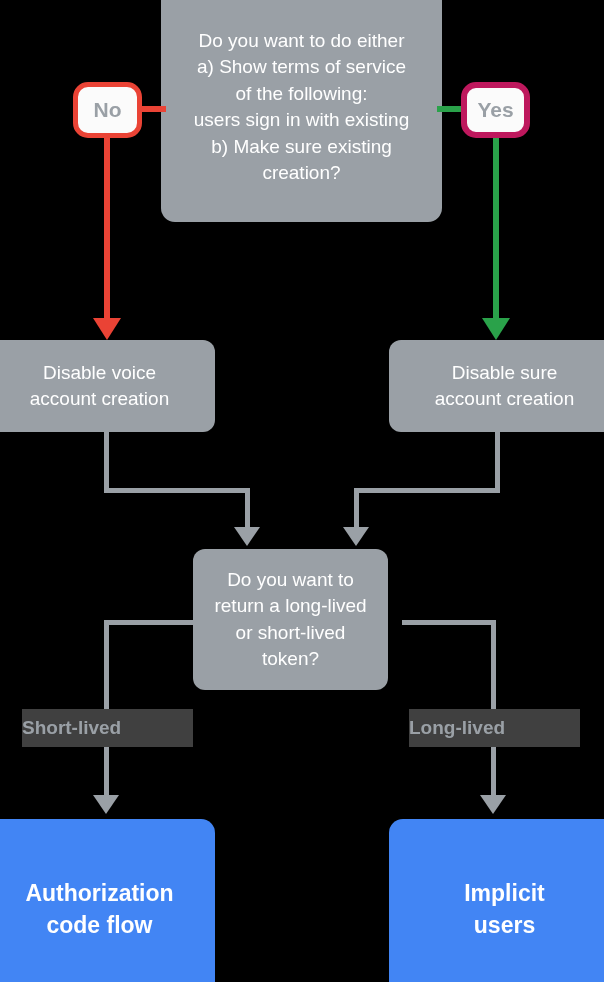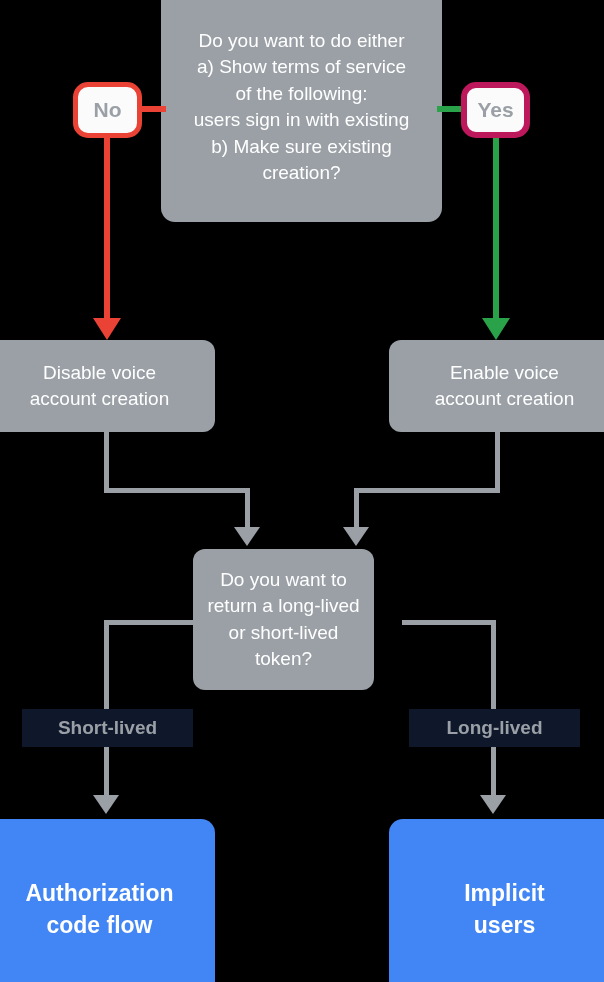--- a/index.html
+++ b/index.html
@@ -60,22 +60,22 @@
   }
   .badge-no  { border: 5px solid #ea4335; }
   .badge-yes { border: 6px solid #be185d; }
 
   
   .chip {
     position: absolute;
     box-sizing: border-box;
     display: flex;
     align-items: center;
-    justify-content: center;
-    background: #0f172a;
+    justify-content: flex-start;
+    background: #404040;
     color: #9aa0a6;
     font-size: 19px;
     font-weight: 700;
     z-index: 5;
   }
 
   
   .ln {
     position: absolute;
     background: #9aa0a6;
@@ -130,36 +130,36 @@
 
   <div class="node node-gray" style="left:-16px; top:340px; width:231px; height:92px; padding:0 12px;">
     <div>
       <div>Disable voice</div>
       <div>account creation</div>
     </div>
   </div>
 
   <div class="node node-gray" style="left:389px; top:340px; width:231px; height:92px; padding:0 12px;">
     <div>
-      <div>Enable voice</div>
+      <div>Disable sure</div>
       <div>account creation</div>
     </div>
   </div>
 
   <div class="ln" style="left:104px; top:432px; width:5px; height:58px;"></div>
   <div class="ln" style="left:104px; top:488px; width:146px; height:5px;"></div>
   <div class="ln" style="left:245px; top:488px; width:5px; height:44px;"></div>
   <div class="arrow" style="left:234px; top:527px;"></div>
 
   <div class="ln" style="left:495px; top:432px; width:5px; height:58px;"></div>
   <div class="ln" style="left:354px; top:488px; width:146px; height:5px;"></div>
   <div class="ln" style="left:354px; top:488px; width:5px; height:44px;"></div>
   <div class="arrow" style="left:343px; top:527px;"></div>
 
-  <div class="node node-gray" style="left:193px; top:549px; width:181px; height:141px; padding:0 12px;justify-content:center;">
+  <div class="node node-gray" style="left:193px; top:549px; width:195px; height:141px; padding:0 12px;justify-content:center;">
     <div>
       <div>Do you want to</div>
       <div>return a long-lived</div>
       <div>or short-lived</div>
       <div>token?</div>
     </div>
   </div>
 
   <div class="ln" style="left:104px; top:620px; width:94px; height:5px;"></div>
   <div class="ln" style="left:104px; top:620px; width:5px; height:178px;"></div>

